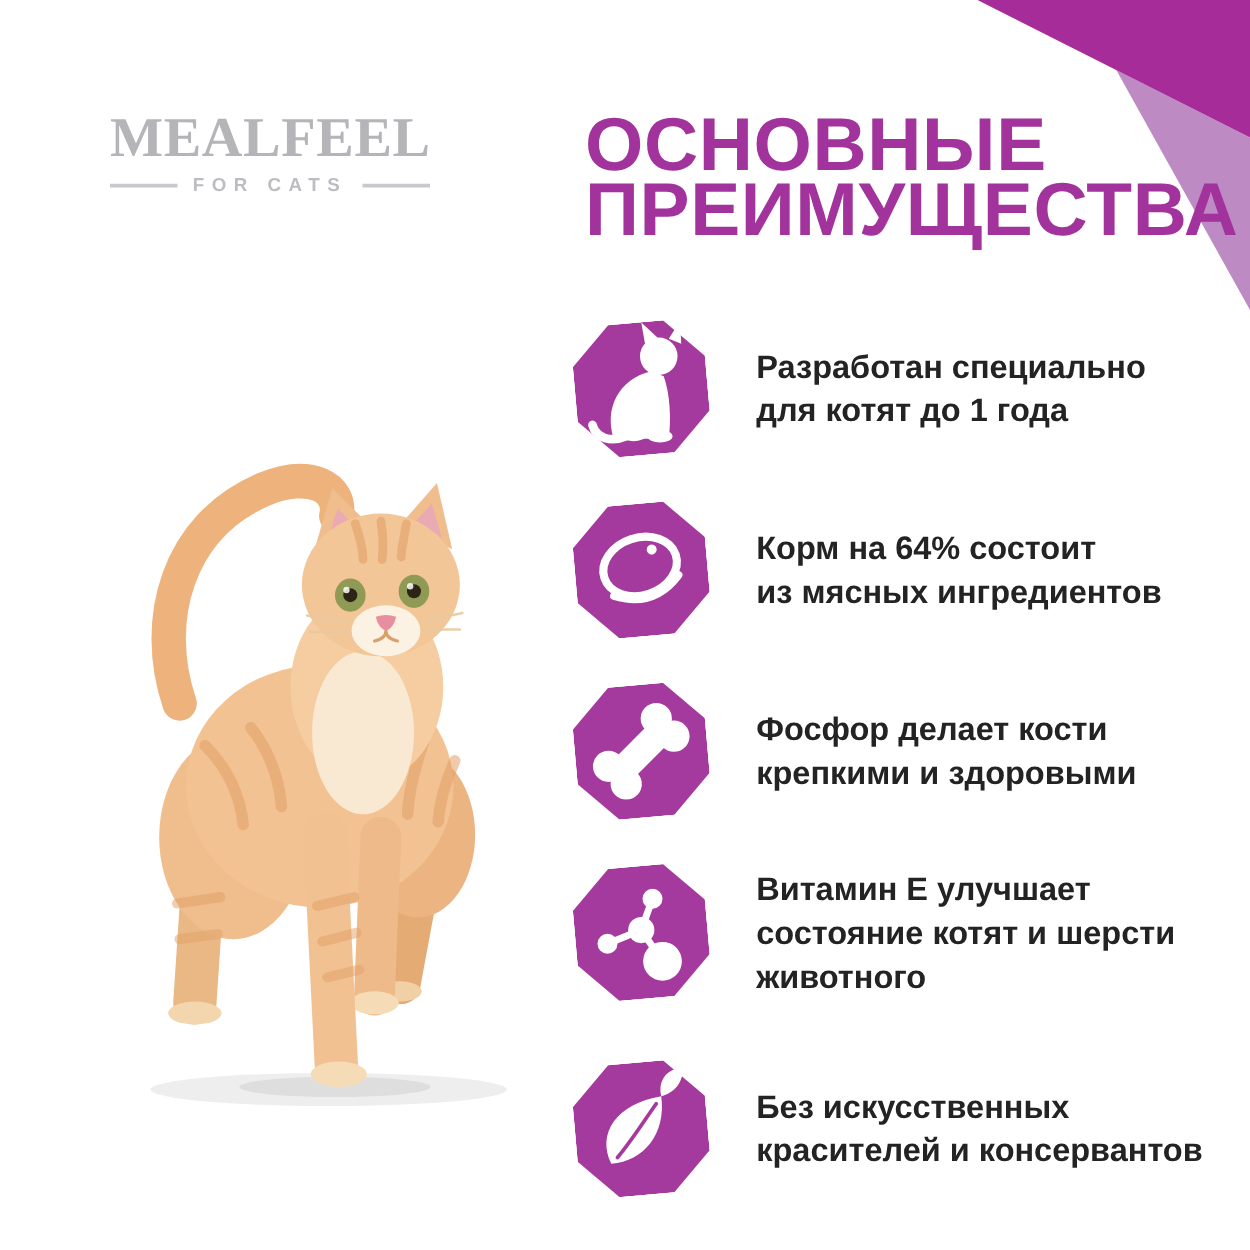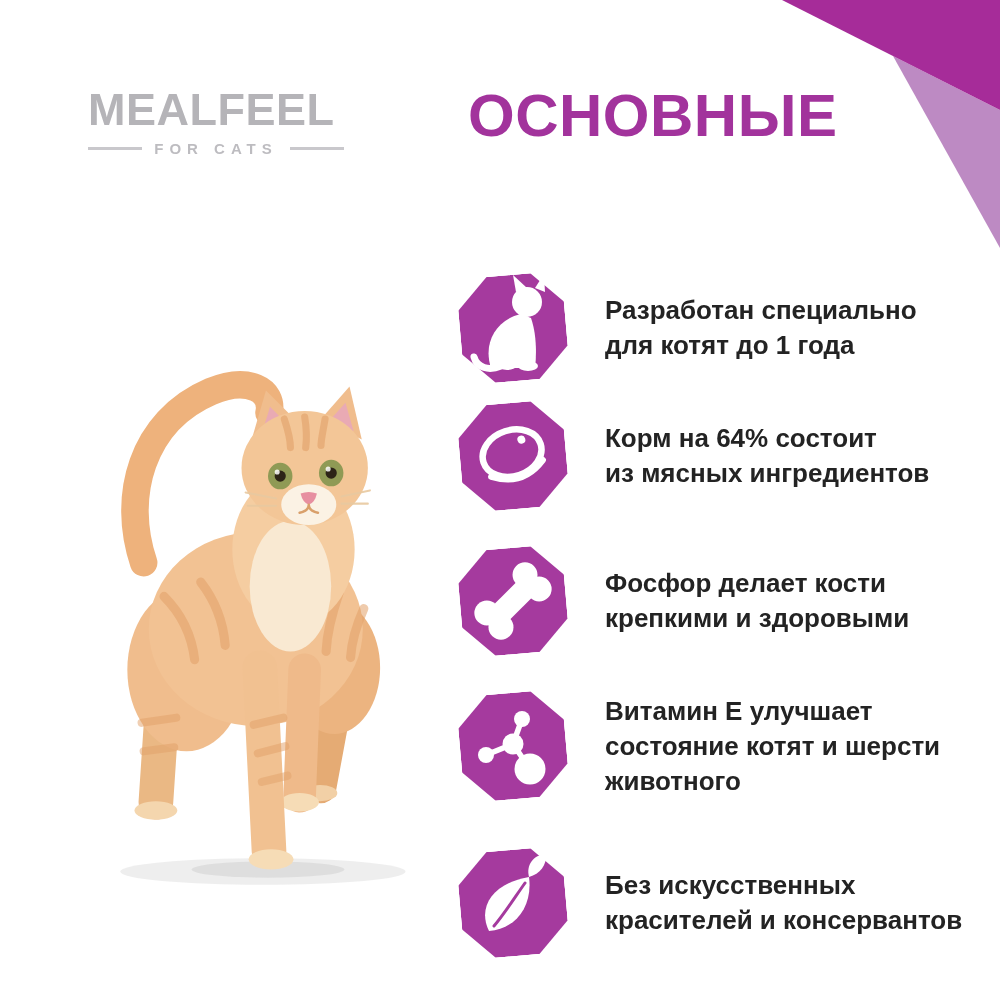--- a/index.html
+++ b/index.html
@@ -4,33 +4,33 @@
 <style>
   html,body{margin:0;padding:0;background:#ffffff;}
   body{font-family:"Liberation Sans",sans-serif;}
   .canvas{position:relative;width:1000px;height:1000px;background:#ffffff;overflow:hidden;}
 
   
   .corner-svg{position:absolute;top:0;left:0;width:1000px;height:260px;pointer-events:none;}
 
   
   .logo{position:absolute;left:88px;top:86px;width:256px;}
-  .logo-name{font-family:Liberation Sans, sans-serif;font-weight:bold;font-size:45px;line-height:48px;color:#b5b4b8;letter-spacing:0.5px;white-space:nowrap;}
+  .logo-name{font-family:Liberation Serif, serif;font-weight:bold;font-size:45px;line-height:48px;color:#b5b4b8;letter-spacing:0.5px;white-space:nowrap;}
   .logo-sub{display:flex;align-items:center;gap:12px;margin-top:6px;}
   .logo-line{flex:1;height:3px;background:#c9c8cc;}
   .logo-tagline{font-size:15px;letter-spacing:6px;color:#bdbcc0;font-weight:bold;white-space:nowrap;text-align:center;}
 
   
   .title{position:absolute;left:468px;top:90px;font-size:60px;font-weight:bold;line-height:52px;color:#a2339c;letter-spacing:0.5px;}
   .title span{display:block;}
 
   
   .benefits{position:absolute;left:460px;top:258px;width:540px;height:710px;}
   .benefit-row{position:absolute;left:0;display:flex;align-items:center;}
-  .row-0{top:17px;}
+  .row-0{top:0;}
   .row-1{top:145px;}
   .row-2{top:290px;}
   .row-3{top:435px;}
   .row-4{top:592px;justify-content:center;}
   .octagon{position:relative;width:106px;height:106px;flex:0 0 106px;}
   .oct-bg{position:absolute;inset:0;background:#a53a9e;transform:rotate(-5deg);
           clip-path:polygon(29.3% 0,70.7% 0,100% 29.3%,100% 70.7%,70.7% 100%,29.3% 100%,0 70.7%,0 29.3%);}
   .oct-glyph{position:absolute;left:0;top:0;width:106px;height:106px;}
   .benefit-text{margin-left:39px;font-size:26px;font-weight:bold;line-height:35px;color:#232323;white-space:nowrap;}
   .benefit-text span{display:block;}
@@ -52,20 +52,21 @@
     <div class="logo-name">MEALFEEL</div>
     <div class="logo-sub">
       <div class="logo-line"></div>
       <div class="logo-tagline">FOR CATS</div>
       <div class="logo-line"></div>
     </div>
   </div>
 
   <h1 class="title" style="margin:0;">
     <span>ОСНОВНЫЕ</span>
+    <span>ПРЕИМУЩЕСТВА</span>
   </h1>
 
   <svg class="cat-photo" viewBox="0 0 320 520" aria-hidden="true">
 
     <ellipse cx="155" cy="498" rx="140" ry="13" fill="#555555" opacity="0.10"></ellipse>
     <ellipse cx="160" cy="496" rx="75" ry="8" fill="#555555" opacity="0.10"></ellipse>
 
     <path d="M 38 195 C 16 130 36 56 104 27 C 140 12 166 25 161 48" fill="none" stroke="#eeb27c" stroke-width="27" stroke-linecap="round"></path>
 
     <path d="M 58 310 L 50 430" stroke="#eab884" stroke-width="34" stroke-linecap="round" fill="none"></path>

